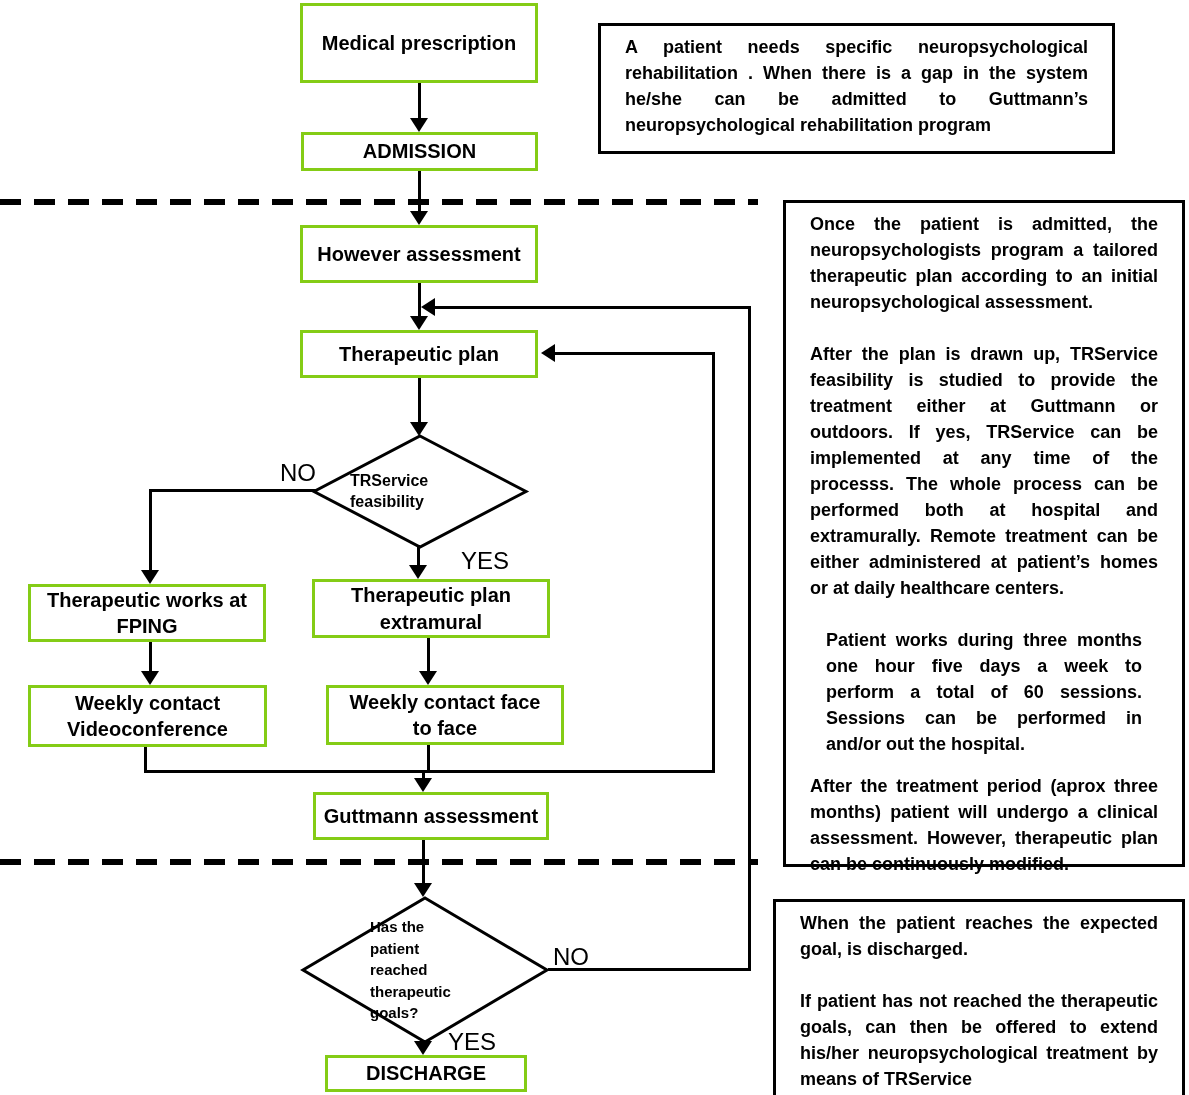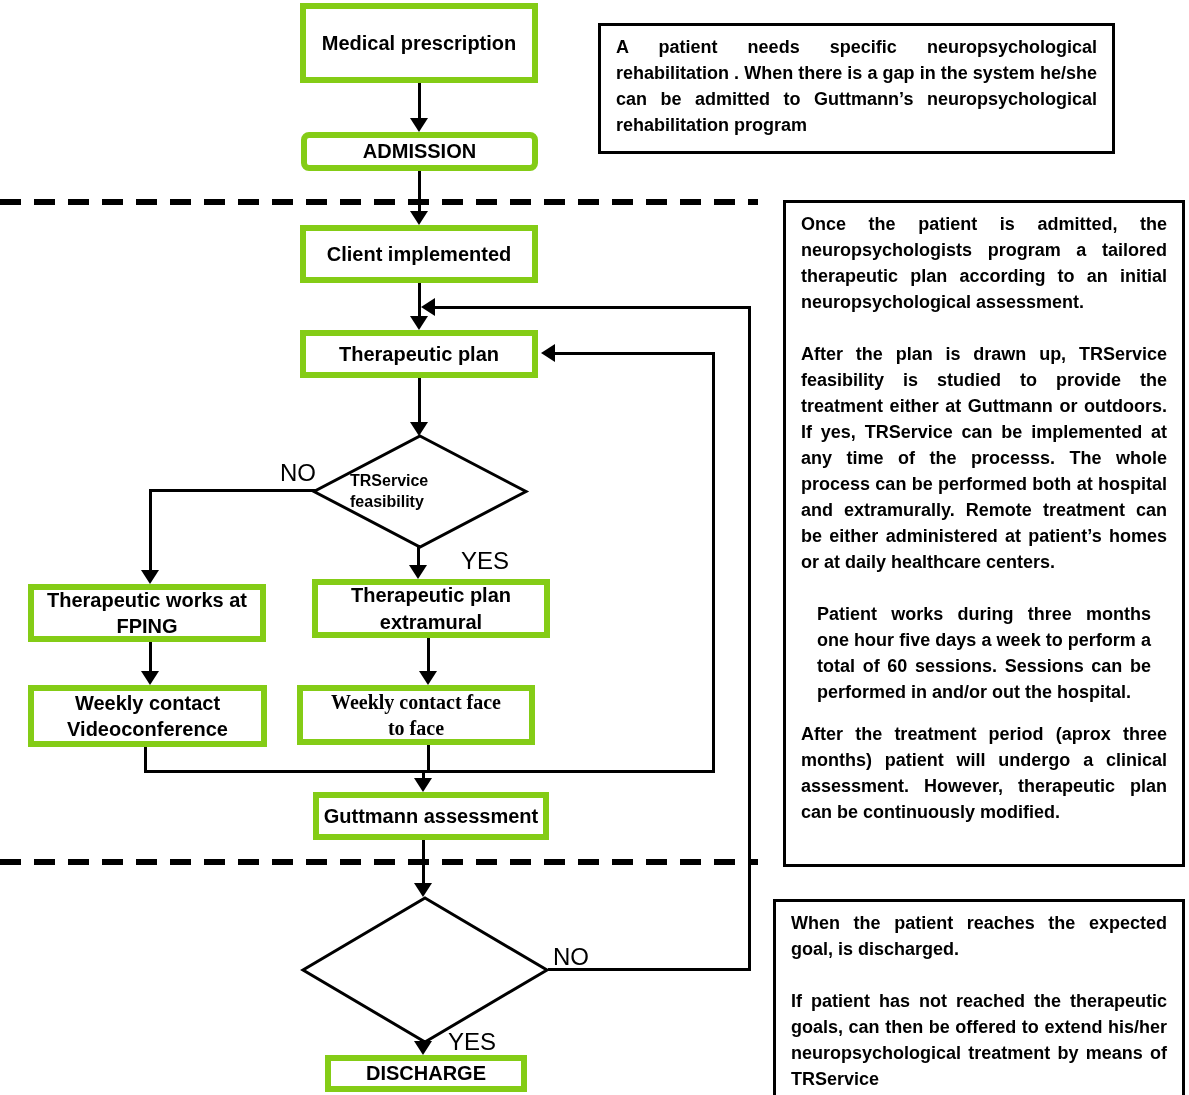--- a/index.html
+++ b/index.html
@@ -6,39 +6,39 @@
   #canvas{
     position:relative;
     width:1189px;height:1095px;
     background:#ffffff;
     font-family:"Liberation Sans", sans-serif;
     color:#000;
     overflow:hidden;
   }
   .node{
     position:absolute;
-    border:6px solid #84cc16;
+    border:3px solid #84cc16;
     background:#fff;
     display:flex;align-items:center;justify-content:center;
     text-align:center;
     font-weight:bold;
     font-size:20px;
     line-height:1.32;
     white-space:pre-line;
     box-sizing:border-box;
   }
   .note{
     position:absolute;
     border:3px solid #000;
     background:#fff;
     box-sizing:border-box;
     font-weight:bold;
     font-size:18px;
     line-height:26px;
-    padding:8px 15px;
+    padding:8px 24px;
     text-align:justify;
   }
   .note p{margin:0 0 26px 0;}
   .note p.tight{margin:16px;}
   .note p:last-child{margin:0;}
   .hline,.vline{position:absolute;background:#000;}
   .hline{height:3px;}
   .vline{width:3px;}
   .dashed{
     position:absolute;height:6px;
@@ -56,51 +56,56 @@
     font-weight:bold;white-space:pre-line;
   }
 </style>
 </head>
 <body>
 
 <div id="canvas">
 
   <div class="node" style="left:300px;top:3px;width:238px;height:80px;">Medical prescription</div>
 
-  <div class="node" style="left:301px;top:132px;width:237px;height:39px;border-radius:8px;">ADMISSION</div>
+  <div class="node" style="left:301px;top:132px;width:237px;height:39px;">ADMISSION</div>
 
-  <div class="node" style="left:300px;top:225px;width:238px;height:58px;">Client implemented</div>
+  <div class="node" style="left:300px;top:225px;width:238px;height:58px;">However assessment</div>
 
   <div class="node" style="left:300px;top:330px;width:238px;height:48px;">Therapeutic plan</div>
 
   <div class="node" style="left:28px;top:584px;width:238px;height:58px;">Therapeutic works at
 FPING</div>
 
   <div class="node" style="left:312px;top:579px;width:238px;height:59px;">Therapeutic plan
 extramural</div>
 
   <div class="node" style="left:28px;top:685px;width:239px;height:62px;">Weekly contact
 Videoconference</div>
 
-  <div class="node" style="left:297px;top:685px;width:238px;height:60px;font-family:Liberation Serif, serif;">Weekly contact face
+  <div class="node" style="left:326px;top:685px;width:238px;height:60px;">Weekly contact face
 to face</div>
 
   <div class="node" style="left:313px;top:792px;width:236px;height:48px;">Guttmann assessment</div>
 
   <div class="node" style="left:325px;top:1055px;width:202px;height:37px;">DISCHARGE</div>
 
   <svg class="diamond-svg" style="left:310px;top:432px;" width="220" height="119">
     <polygon points="110,4 216,59.5 110,115 4,59.5" fill="#ffffff" stroke="#000000" stroke-width="3"></polygon>
   </svg>
   <div class="diamond-text" style="left:350px;top:470px;width:140px;font-size:16px;line-height:21px;">TRService
 feasibility</div>
 
   <svg class="diamond-svg" style="left:299px;top:894px;" width="252" height="152">
     <polygon points="126,4 248,76 126,148 4,76" fill="#ffffff" stroke="#000000" stroke-width="3"></polygon>
   </svg>
+  <div class="diamond-text" style="left:370px;top:916px;width:110px;font-size:15px;line-height:21.5px;">Has the
+patient
+reached
+therapeutic
+goals?</div>
 
   <div class="note" style="left:598px;top:23px;width:517px;height:131px;">
     <p>A patient needs specific neuropsychological rehabilitation . When there is a gap in the system he/she can be admitted to Guttmann’s neuropsychological rehabilitation program</p>
   </div>
 
   <div class="note" style="left:783px;top:200px;width:402px;height:667px;">
     <p>Once the patient is admitted, the neuropsychologists program a tailored therapeutic plan according to an initial neuropsychological assessment.</p>
     <p>After the plan is drawn up, TRService feasibility is studied to provide the treatment either at Guttmann or outdoors. If yes, TRService can be implemented at any time of the processs. The whole process can be performed both at hospital and extramurally. Remote treatment can be either administered at patient’s homes or at daily healthcare centers.</p>
     <p class="tight">Patient works during three months one hour five days a week to perform a total of 60 sessions. Sessions can be performed in and/or out the hospital.</p>
     <p>After the treatment period (aprox three months) patient will undergo a clinical assessment. However, therapeutic plan can be continuously modified.</p>

